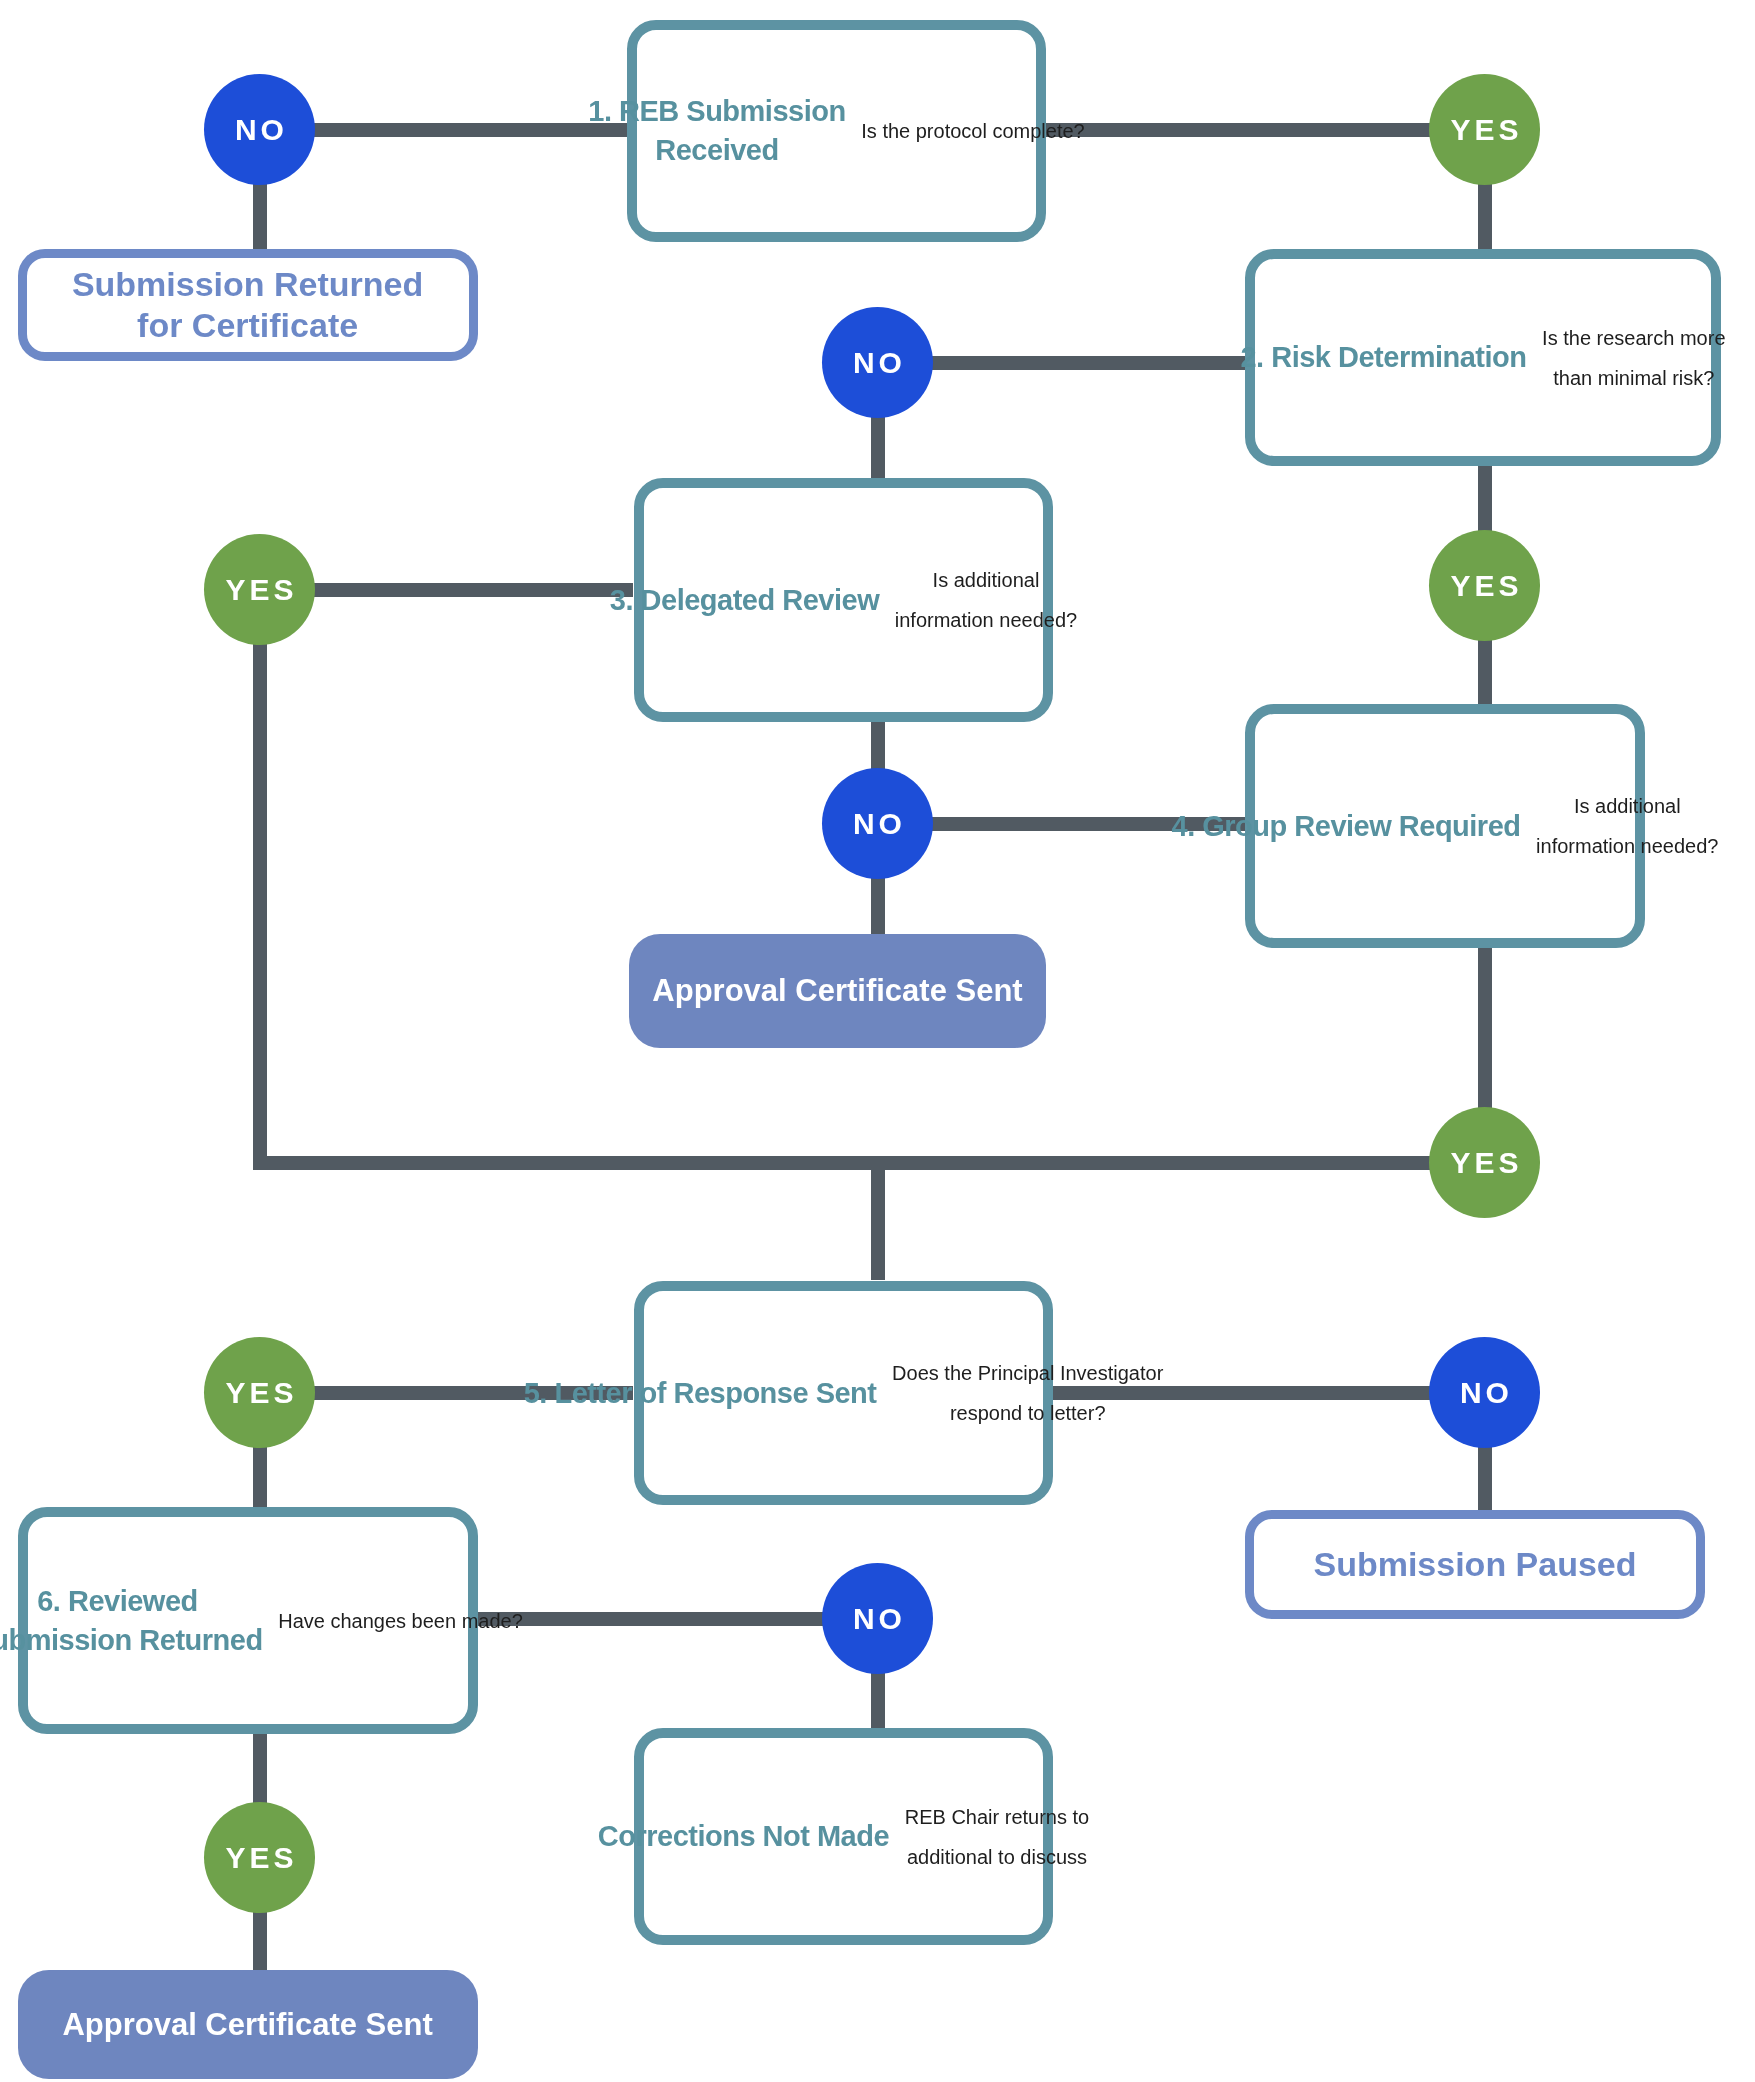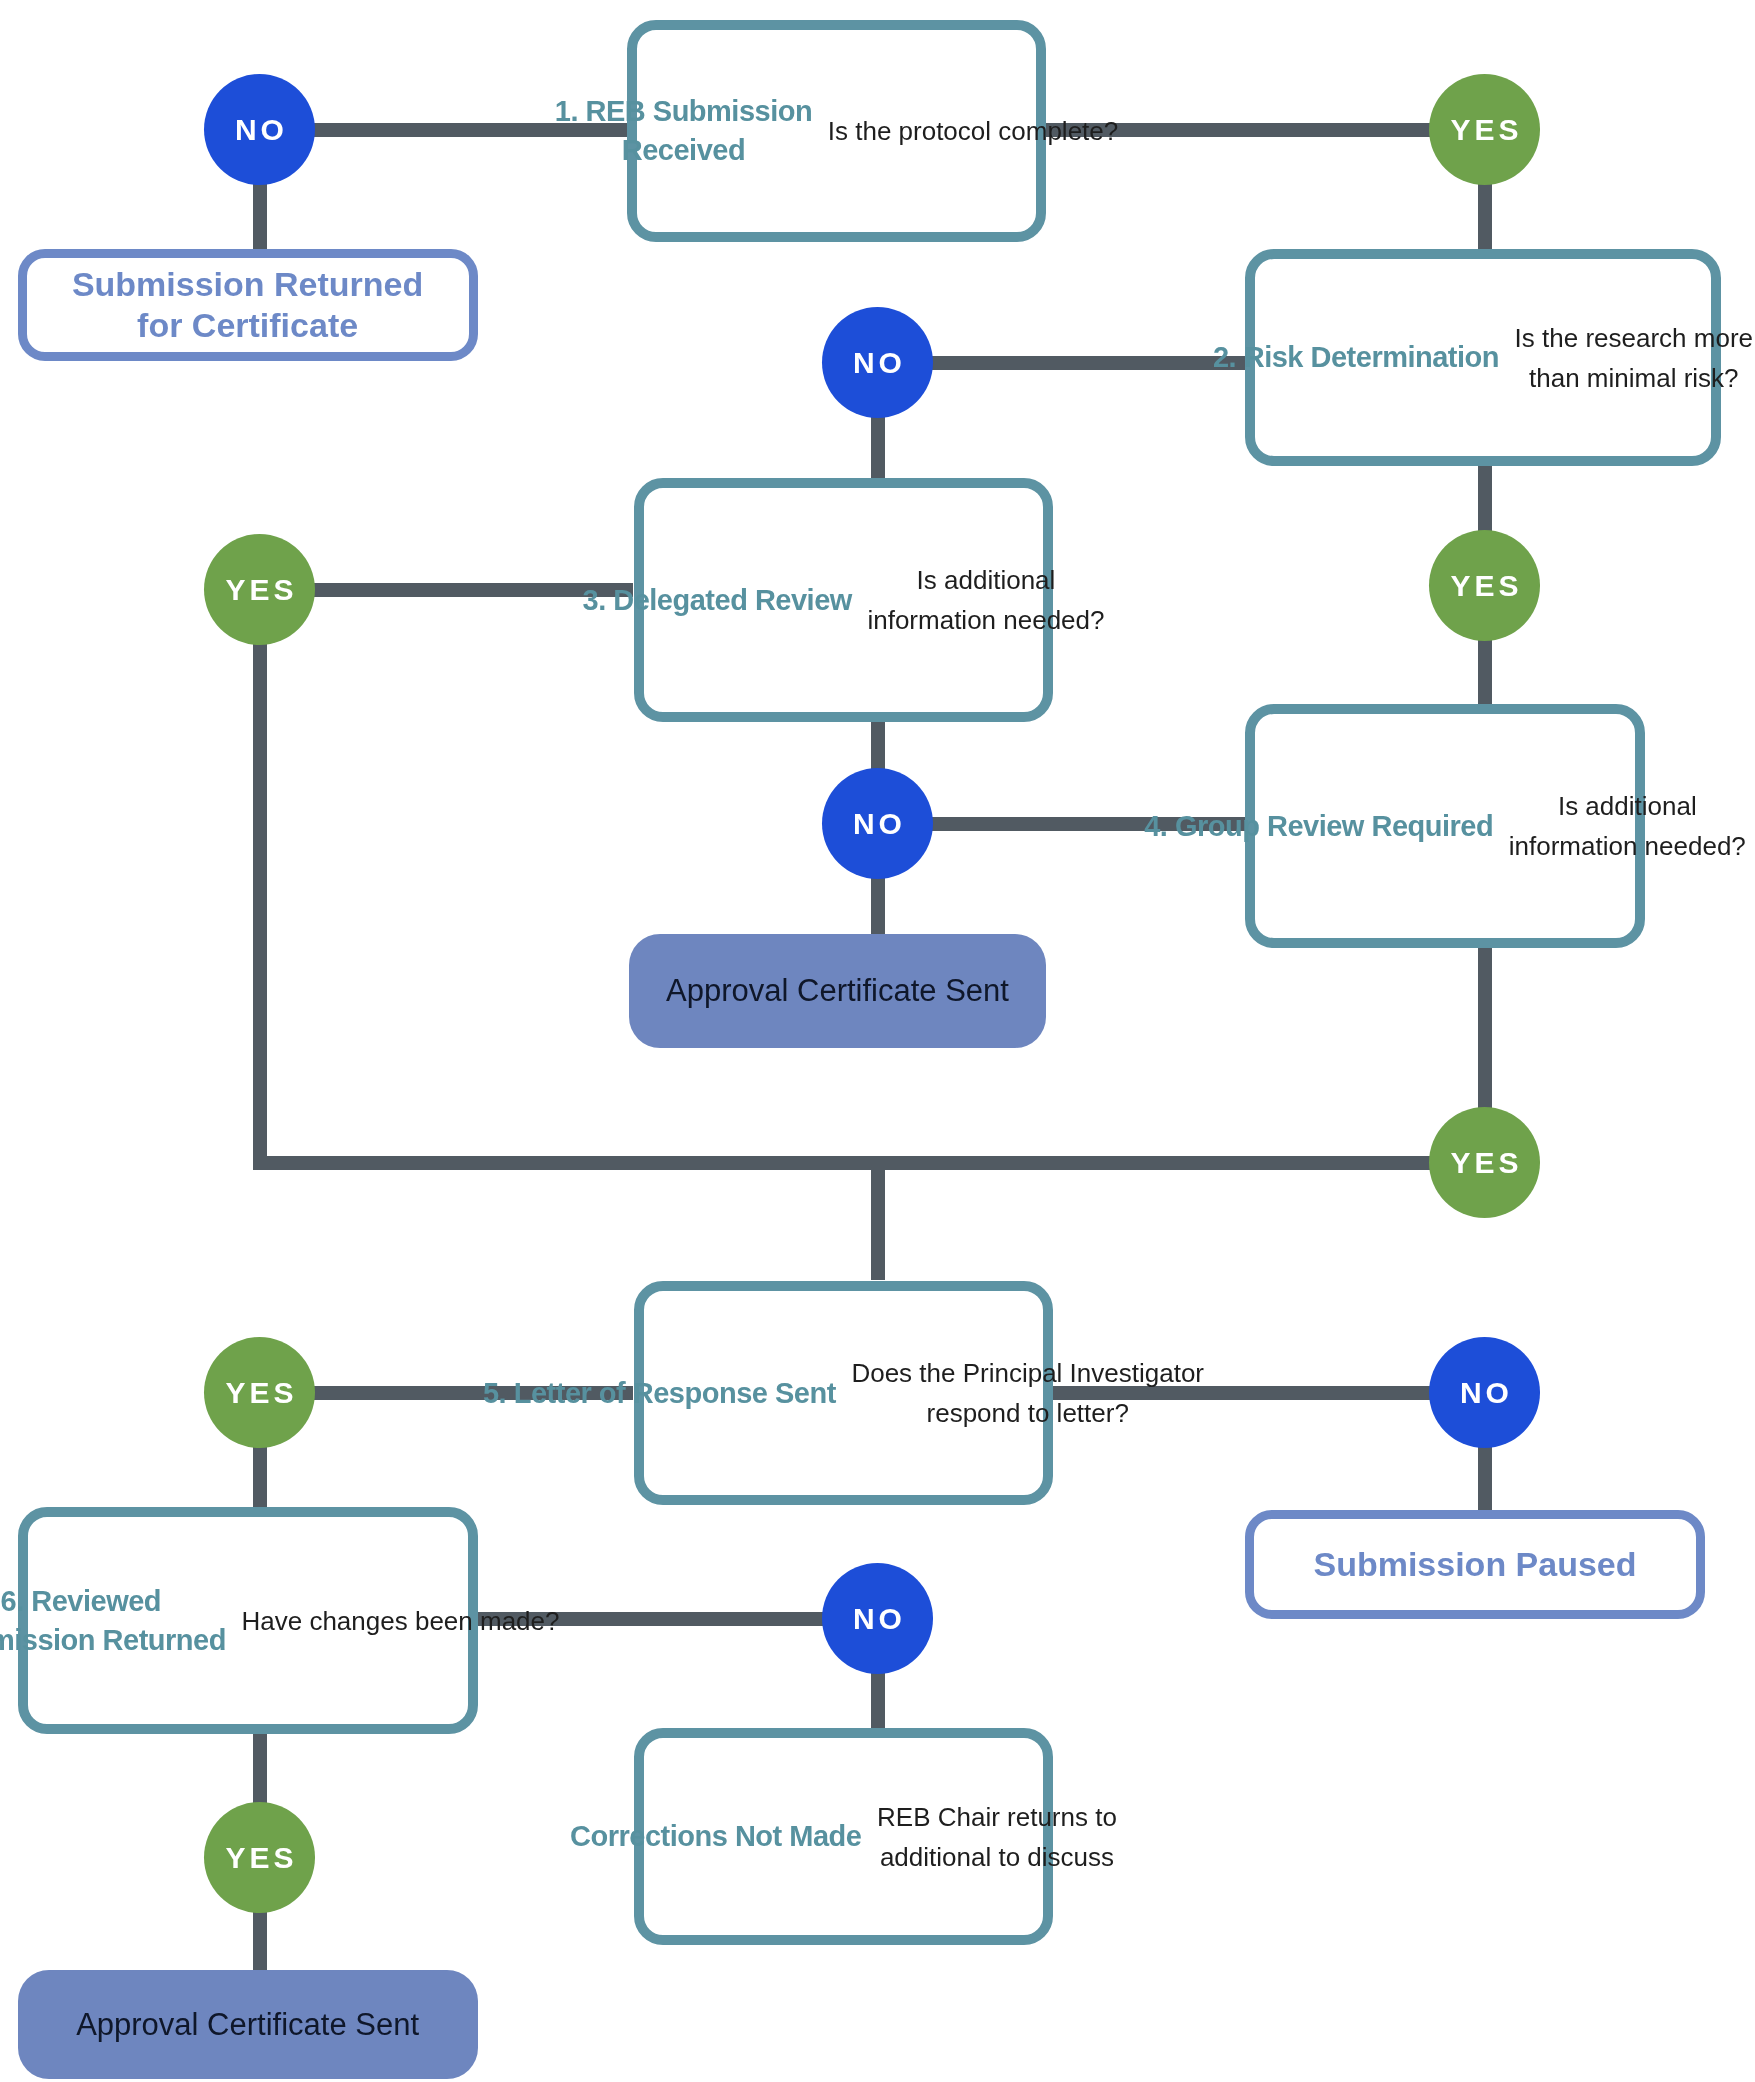--- a/index.html
+++ b/index.html
@@ -12,35 +12,35 @@
   .conn{position:absolute;background:#515a62;z-index:1;}
   
   .qbox{
     position:absolute;z-index:2;background:#ffffff;
     border:10.7px solid #5d93a3;border-radius:29px;
     display:flex;flex-direction:row;align-items:center;justify-content:center;
     gap:15.6px;box-sizing:border-box;
   }
   .qtitle{color:#57919f;font-weight:bold;font-size:29px;line-height:39px;
     letter-spacing:-0.5px;text-align:center;}
-  .qtext{color:#1e1e1e;font-size:26px;line-height:40px;text-align:center;}
+  .qtext{color:#1e1e1e;font-size:20px;line-height:40px;text-align:center;}
   .qtitle span,.qtext span,.outline-box span,.fill-box span{display:block;white-space:nowrap;}
   
   .outline-box{
     position:absolute;z-index:2;background:#ffffff;
     border:9.8px solid #6d89c7;border-radius:27px;
     display:flex;flex-direction:column;align-items:center;justify-content:center;
     box-sizing:border-box;color:#6d89c7;font-weight:bold;font-size:34px;line-height:41px;
     text-align:center;
   }
   
   .fill-box{
     position:absolute;z-index:2;background:#6e86bf;border-radius:31px;
     display:flex;align-items:center;justify-content:center;box-sizing:border-box;
-    color:#0f172a;font-weight:normal;font-size:31px;text-align:center;
+    color:#ffffff;font-weight:bold;font-size:31px;text-align:center;
   }
   
   .circle{
     position:absolute;z-index:3;width:111px;height:111px;border-radius:50%;
     display:flex;align-items:center;justify-content:center;
     color:#ffffff;font-weight:bold;font-size:30px;letter-spacing:3.9px;
     text-indent:3.9px;box-sizing:border-box;
   }
   .circle.yes{background:#6fa24b;}
   .circle.no{background:#1d4ed8;}

